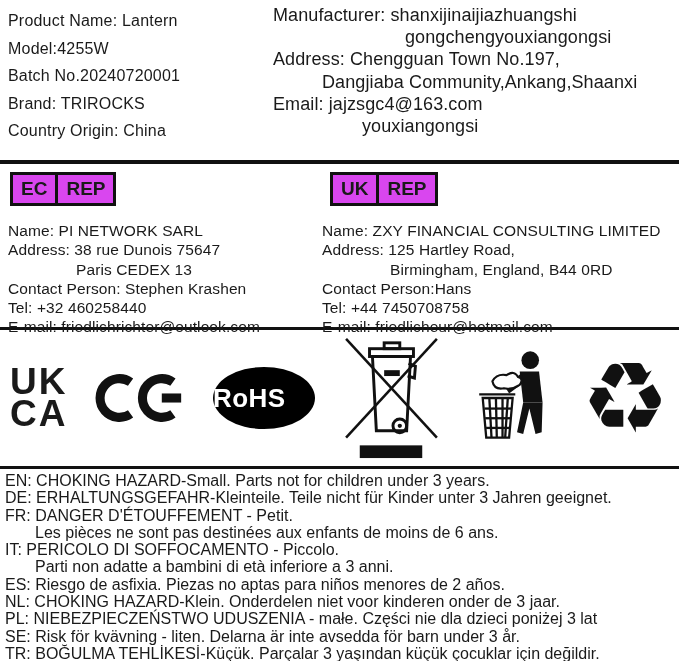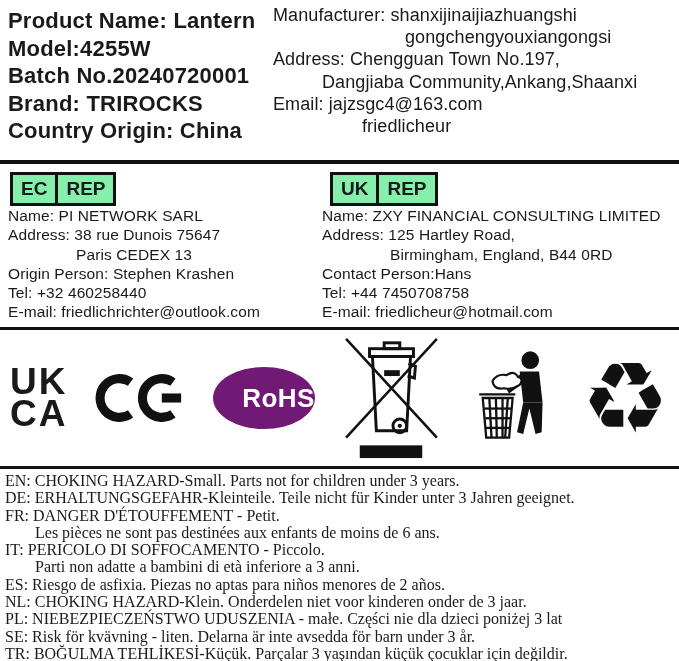--- a/index.html
+++ b/index.html
@@ -8,54 +8,54 @@
     background:#ffffff;
     font-family:"Liberation Sans", sans-serif;
     color:#1a1a1a;
     overflow:hidden;
   }
   .label{width:679px;height:661px;position:relative;}
 
   
   .header{height:160px;display:flex;}
   .col-left{width:273px;padding:7px 0 0 8px;box-sizing:border-box;}
-  .col-left .line{font-size:22px;line-height:27.6px;letter-spacing:.2px;white-space:nowrap;font-weight:bold;}
+  .col-left .line{font-size:16px;line-height:27.6px;letter-spacing:.2px;white-space:nowrap;}
   .col-right{flex:1;padding-top:4px;box-sizing:border-box;}
   .col-right .line{font-size:18px;line-height:22.2px;letter-spacing:.1px;white-space:nowrap;}
   .ind-a{padding-left:132px;}
   .ind-b{padding-left:49px;}
   .ind-c{padding-left:89px;}
 
   
   .divider{width:679px;background:#111;}
   .d1{height:4px;} .d2{height:3px;} .d3{height:3px;}
 
   
   .reps{height:163px;display:flex;}
   .rep-left{width:314px;padding-left:8px;box-sizing:border-box;}
   .rep-right{flex:1;padding-left:8px;box-sizing:border-box;}
-  .badge{display:inline-flex;border:3px solid #111;margin-top:8px;background:#86efac;}
+  .badge{display:inline-flex;border:3px solid #111;margin-top:8px;background:#d946ef;}
   .rep-left .badge{margin-left:2px;}
   .rep-right .badge{margin-left:8px;}
   .badge .cell{font-weight:bold;font-size:19px;line-height:26px;padding:1px 8px;white-space:nowrap;}
   .badge .cell:first-child{border-right:3px solid #111;}
   .rep .line{font-size:15.5px;line-height:19.3px;letter-spacing:.1px;white-space:nowrap;}
-  .rep .lines{margin-top:0;}
+  .rep .lines{margin-top:15px;}
   .rep-ind{padding-left:68px;}
 
   
   .symbols{height:136px;display:flex;align-items:center;justify-content:space-between;padding:0 8px;}
   .ukca{font-weight:bold;font-size:37px;line-height:.86;letter-spacing:2px;text-align:center;margin-left:2px;}
-  .rohs{width:102px;height:62px;background:#701a75;border-radius:50%;display:flex;align-items:center;justify-content:flex-end;}
+  .rohs{width:102px;height:62px;background:#000000;border-radius:50%;display:flex;align-items:center;justify-content:flex-start;}
   .rohs span{color:#fff;font-weight:bold;font-size:26px;letter-spacing:.5px;}
   .recycle{font-family:"DejaVu Sans", sans-serif;font-size:98px;line-height:98px;color:#111;margin-right:2px;}
   .sym-svg{display:block;}
 
   
-  .warnings{height:163px;padding:3px 0 0 5px;box-sizing:border-box;font-family:Liberation Serif, serif;}
+  .warnings{height:163px;padding:3px 0 0 5px;box-sizing:border-box;}
   .warnings .line{font-size:16px;line-height:17.3px;white-space:nowrap;}
   .warn-ind{padding-left:30px;}
 </style>
 </head>
 <body>
 
 <div class="label">
 
   <div class="header">
     <div class="col-left">
@@ -64,37 +64,37 @@
       <div class="line">Batch No.20240720001</div>
       <div class="line">Brand: TRIROCKS</div>
       <div class="line">Country Origin: China</div>
     </div>
     <div class="col-right">
       <div class="line">Manufacturer: shanxijinaijiazhuangshi</div>
       <div class="line ind-a">gongchengyouxiangongsi</div>
       <div class="line">Address: Chengguan Town No.197,</div>
       <div class="line ind-b">Dangjiaba Community,Ankang,Shaanxi</div>
       <div class="line">Email: jajzsgc4@163.com</div>
-      <div class="line ind-c">friedlicheur</div>
+      <div class="line ind-c">youxiangongsi</div>
     </div>
   </div>
 
   <div class="divider d1"></div>
 
   <div class="reps">
     <div class="rep rep-left">
       <div class="badge">
         <span class="cell">EC</span>
         <span class="cell">REP</span>
       </div>
       <div class="lines">
         <div class="line">Name: PI NETWORK SARL</div>
         <div class="line">Address: 38 rue Dunois 75647</div>
         <div class="line rep-ind">Paris CEDEX 13</div>
-        <div class="line">Origin Person: Stephen Krashen</div>
+        <div class="line">Contact Person: Stephen Krashen</div>
         <div class="line">Tel: +32 460258440</div>
         <div class="line">E-mail: friedlichrichter@outlook.com</div>
       </div>
     </div>
     <div class="rep rep-right">
       <div class="badge">
         <span class="cell">UK</span>
         <span class="cell">REP</span>
       </div>
       <div class="lines">

